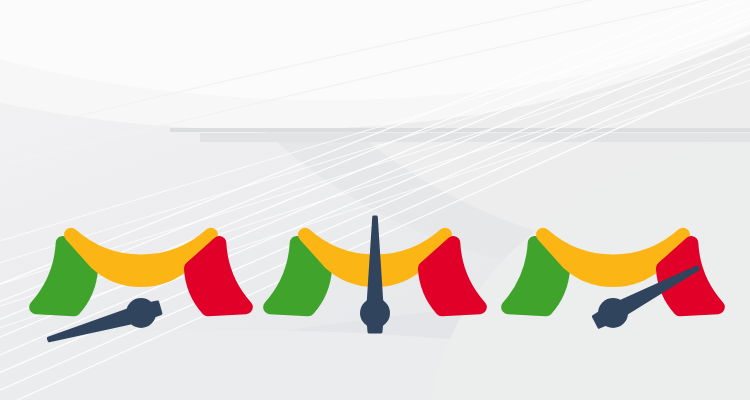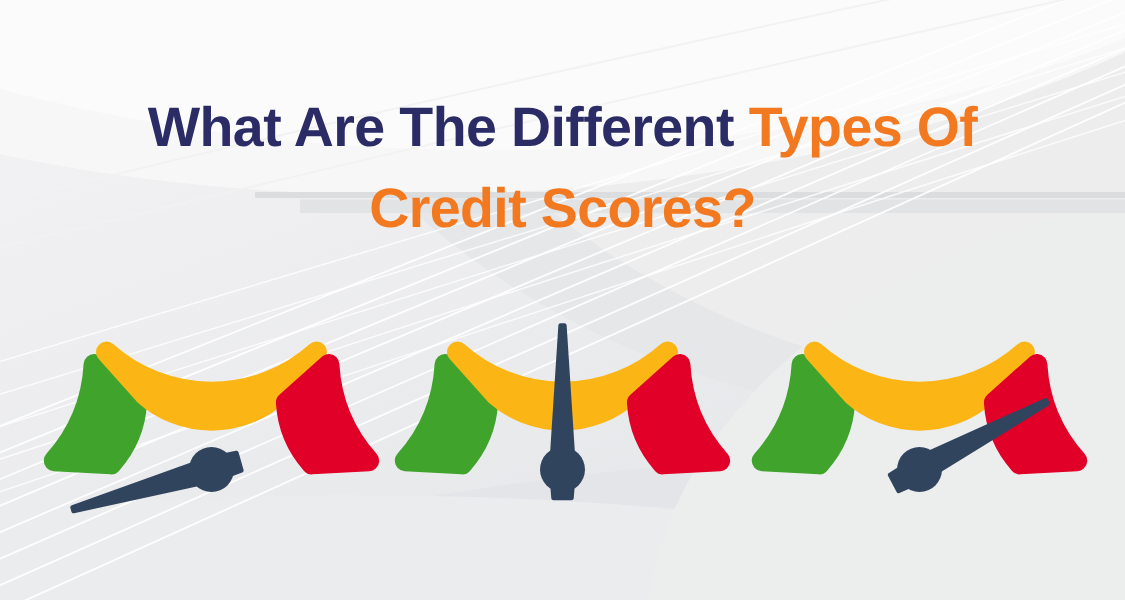--- a/index.html
+++ b/index.html
@@ -163,24 +163,20 @@
         <path d="M770 58 Q 400 174 -30 316"></path>
         <path d="M770 74 Q 400 192 -30 338"></path>
       </g>
       <g stroke="#f2f2f3" fill="none" stroke-width="1.4" opacity="0.9">
         <path d="M-20 140 Q 300 60 780 -40"></path>
         <path d="M-20 170 Q 320 86 780 -16"></path>
       </g>
     </svg>
   </div>
 
-  <div class="heading">
-    <span class="line"><span class="h-navy">What Are The Different </span><span class="h-orange">Types Of</span></span>
-    <span class="line"><span class="h-orange">Credit Scores?</span></span>
-  </div>
 
   <div class="gauges">
 
     <div class="gauge" id="gauge-1">
       <svg viewBox="0 0 240 160" width="240" height="160">
         <g class="arcs">
           <path class="seg-green" d="M 15.163719760891993 122.13874197571782 A 105 105 0 0 0 41.72502003329947 58.01409062380749 L 70.05310802124824 83.34232449328668 A 67 67 0 0 1 53.104468799807265 124.25995916545804 Z" fill="#3FA32C" stroke="#3FA32C" stroke-width="14" stroke-linejoin="round" paint-order="stroke"></path>
           <path class="seg-yellow" d="M 50.01409062380746 49.72502003329949 A 105 105 0 0 0 189.98590937619252 49.72502003329947 L 164.6576755067133 78.05310802124824 A 67 67 0 0 1 75.34232449328667 78.05310802124825 Z" fill="#FBB615" stroke="#FBB615" stroke-width="14" stroke-linejoin="round" paint-order="stroke"></path>
           <path class="seg-red" d="M 198.27497996670053 58.01409062380749 A 105 105 0 0 0 224.83628023910802 122.1387419757178 L 186.89553120019275 124.25995916545803 A 67 67 0 0 1 169.94689197875175 83.34232449328668 Z" fill="#E00028" stroke="#E00028" stroke-width="14" stroke-linejoin="round" paint-order="stroke"></path>
         </g>

